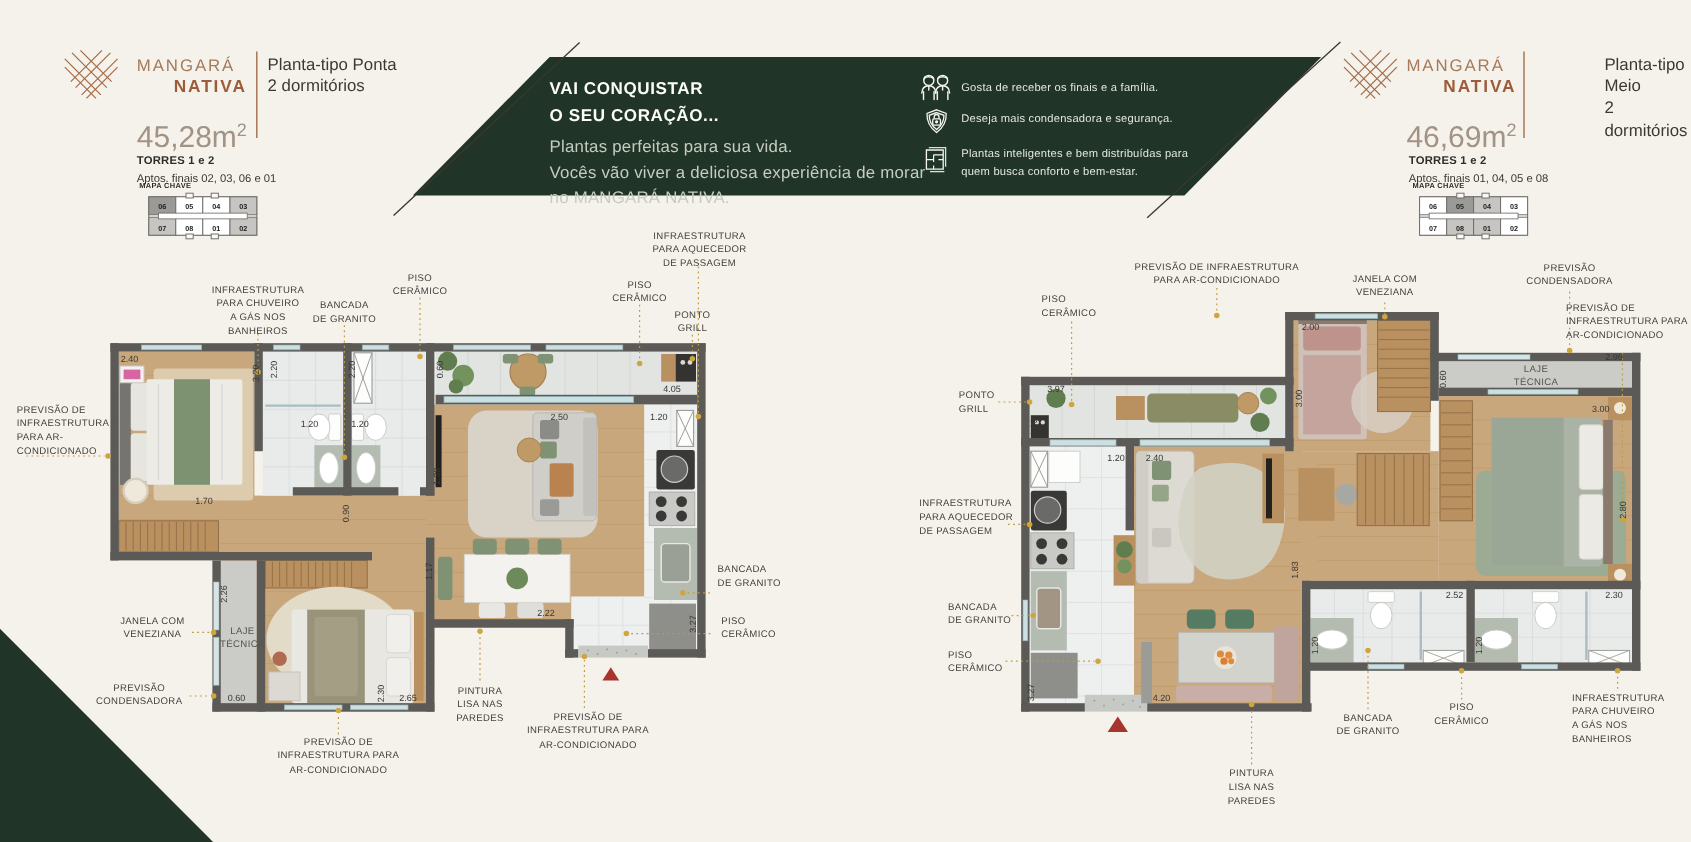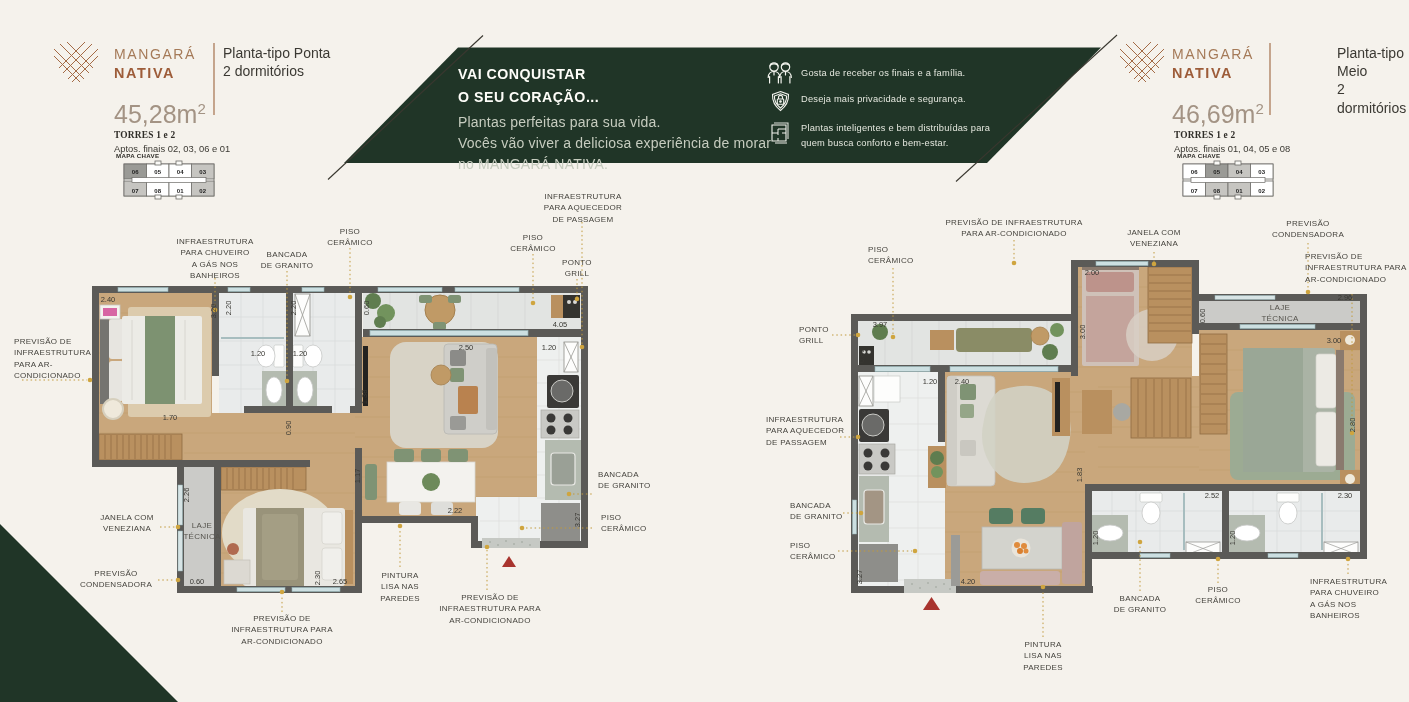--- a/index.html
+++ b/index.html
@@ -4,29 +4,29 @@
 <title>Mangará Nativa - Plantas</title>
 <style>
   html,body{margin:0;padding:0;}
   body{width:1409px;height:702px;position:relative;overflow:hidden;
        background:#f5f2ec;font-family:"Liberation Sans",sans-serif;}
   .abs{position:absolute;}
   .lbl{position:absolute;font-size:8px;line-height:1.42;letter-spacing:.3px;
        color:#45433d;text-align:center;text-transform:uppercase;}
   .lbl.left{text-align:left;}
   .hdr-title{font-size:14px;color:#3b3933;line-height:1.3;}
-  .torres{line-height:1.18;} .torres b{font-size:9.4px;color:#2f2d28;letter-spacing:.2px;font-family:Liberation Serif, serif;}
+  .torres{line-height:1.18;} .torres b{font-size:9.4px;color:#2f2d28;letter-spacing:.2px;}
   .torres div{font-size:9.4px;color:#3b3933;}
   .mapachave{font-size:6.2px;font-weight:bold;color:#2f2d28;letter-spacing:.3px;}
   .ban-h{font-size:14.2px;font-weight:bold;color:#fdfdf8;letter-spacing:.5px;line-height:1.62;}
   .ban-p{font-size:14px;color:#c6ccbf;letter-spacing:.2px;line-height:1.5;}
   .ban-t{position:absolute;font-size:9.3px;color:#e4e7de;letter-spacing:.2px;}
   .brand{position:absolute;}
   .brand .m1{font-size:14px;color:#a57a58;letter-spacing:1.6px;line-height:1.38;}
-  .brand .m2{font-size:14.4px;font-weight:bold;color:#9d5c39;letter-spacing:1.6px;line-height:1.35;}
+  .brand .m2{font-size:14.4px;font-weight:bold;color:#9d5c39;letter-spacing:1.6px;line-height:1.35;text-align:right;}
   .brand .m3{font-size:25px;color:#a39384;margin-top:16px;letter-spacing:0px;}
   .brand .m3 sup{font-size:15px;}
 </style>
 </head>
 <body>
 
 <svg class="abs" style="left:0;top:0" width="1409" height="702" viewBox="0 0 1409 702">
 
 <polygon points="458,47.5 1101,47.5 987,163 344,163" fill="#203527"></polygon>
 
@@ -823,21 +823,21 @@
 <div class="abs torres" style="left:1174px;top:124px;"><b>TORRES 1 e 2</b><div>Aptos. finais 01, 04, 05 e 08</div></div>
 
 <div class="abs mapachave" style="left:1177px;top:151.5px;">MAPA CHAVE</div>
 
 <div class="abs ban-h" style="left:458px;top:63px;">VAI CONQUISTAR<br>O SEU CORAÇÃO...</div>
 
 <div class="abs ban-p" style="left:458px;top:112px;">Plantas perfeitas para sua vida.<br>Vocês vão viver a deliciosa experiência de morar<br>no MANGARÁ NATIVA.</div>
 
 <div class="ban-t" style="left:801px;top:68px;">Gosta de receber os finais e a família.</div>
 
-<div class="ban-t" style="left:801px;top:94px;">Deseja mais privacidade e segurança.</div>
+<div class="ban-t" style="left:801px;top:94px;">Deseja mais condensadora e segurança.</div>
 
 <div class="ban-t" style="left:801px;top:121px;line-height:1.65;">Plantas inteligentes e bem distribuídas para<br>quem busca conforto e bem-estar.</div>
 
 <div class="lbl" style="left:170px;top:236px;width:90px;">Infraestrutura<br>para chuveiro<br>a gás nos<br>banheiros</div>
 
 <div class="lbl" style="left:252px;top:249px;width:70px;">Bancada<br>de granito</div>
 
 <div class="lbl" style="left:315px;top:226px;width:70px;">Piso<br>cerâmico</div>
 
 <div class="lbl" style="left:498px;top:232px;width:70px;">Piso<br>cerâmico</div>

